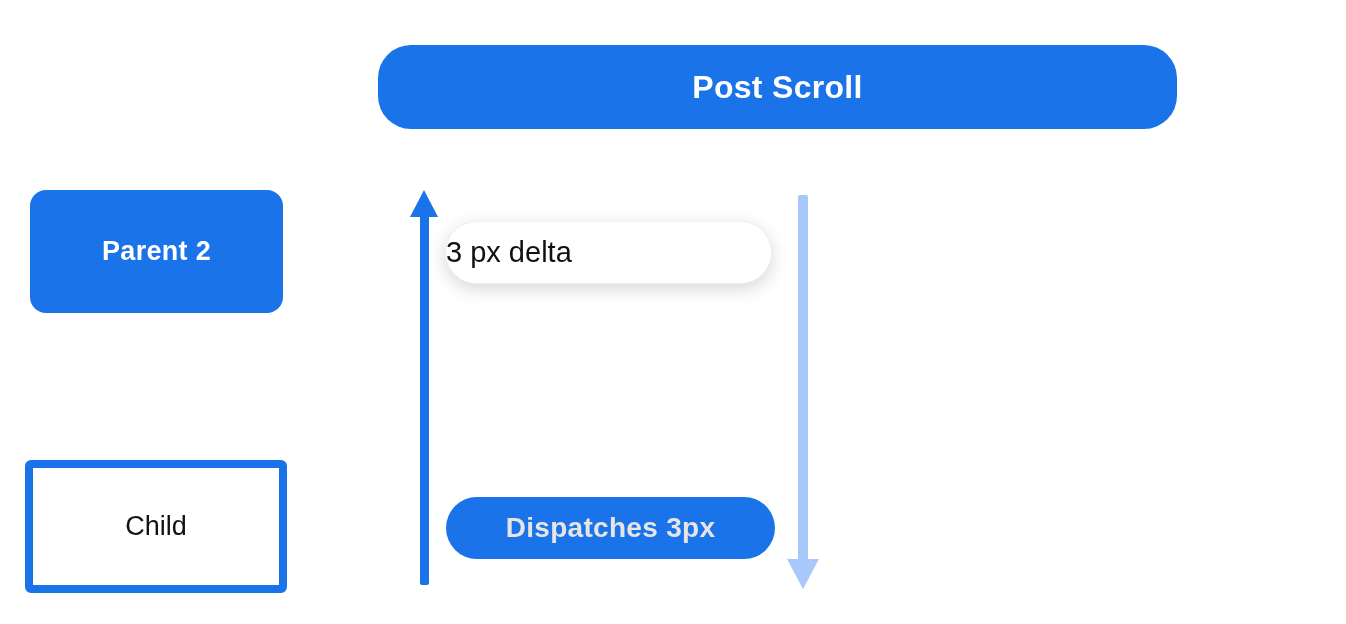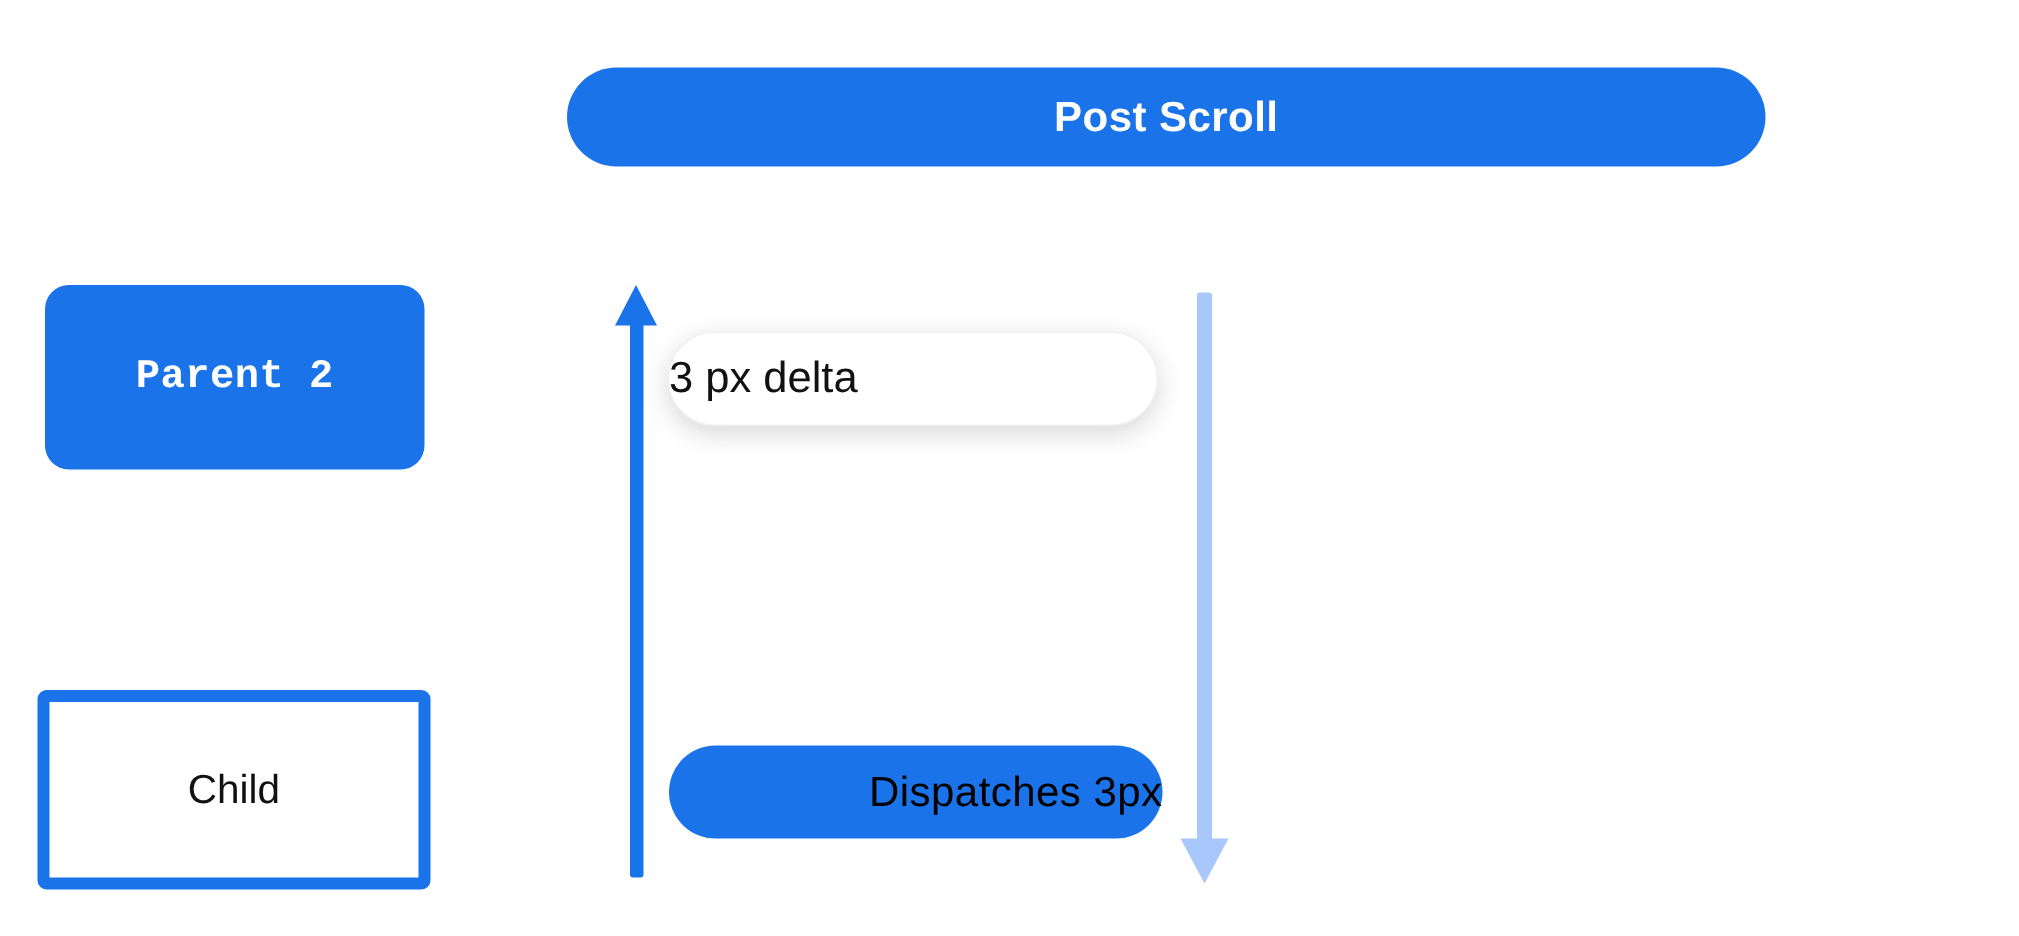--- a/index.html
+++ b/index.html
@@ -11,45 +11,44 @@
     width: 1346px;
     height: 624px;
     background: #ffffff;
     overflow: hidden;
   }
 
   
   .banner-pill {
     position: absolute;
     left: 378px; top: 45px;
-    width: 799px; height: 66px;
+    width: 799px; height: 84px;
     background: #1a73e8;
     border-radius: 33px;
     display: flex; align-items: center; justify-content: center;
     color: #ffffff;
-    font-size: 28px;
+    font-size: 32px;
     font-weight: 700;
     letter-spacing: 0.3px;
   }
 
   
   .node-box {
     position: absolute;
     display: flex; align-items: center; justify-content: center;
     font-size: 27px;
   }
   .node-filled {
     left: 30px;
     width: 253px; height: 123px;
     background: #1a73e8;
     border-radius: 16px;
     color: #ffffff;
     font-weight: 700;
     letter-spacing: 0.3px;
-    font-family: Liberation Mono, monospace;
   }
   .node-parent2 { top: 190px; }
   .node-parent1 { top: 327px; }
   .node-outlined {
     left: 25px; top: 460px;
     width: 262px; height: 133px;
     background: #ffffff;
     border: 8px solid #1a73e8;
     border-radius: 6px;
     color: #111111;
@@ -99,24 +98,24 @@
     font-size: 29px;
     font-weight: 500;
   }
 
   .dispatch-pill {
     position: absolute;
     left: 446px; top: 497px;
     width: 329px; height: 62px;
     background: #1a73e8;
     border-radius: 31px;
-    display: flex; align-items: center; justify-content: flex-end;
-    color: #000000;
+    display: flex; align-items: center; justify-content: center;
+    color: #e5e5e5;
     font-size: 28px;
-    font-weight: 400;
+    font-weight: 700;
     letter-spacing: 0.3px;
   }
 </style>
 </head>
 <body>
 
 <div class="canvas">
 
   <div class="banner-pill">
     <span>Post Scroll</span>

